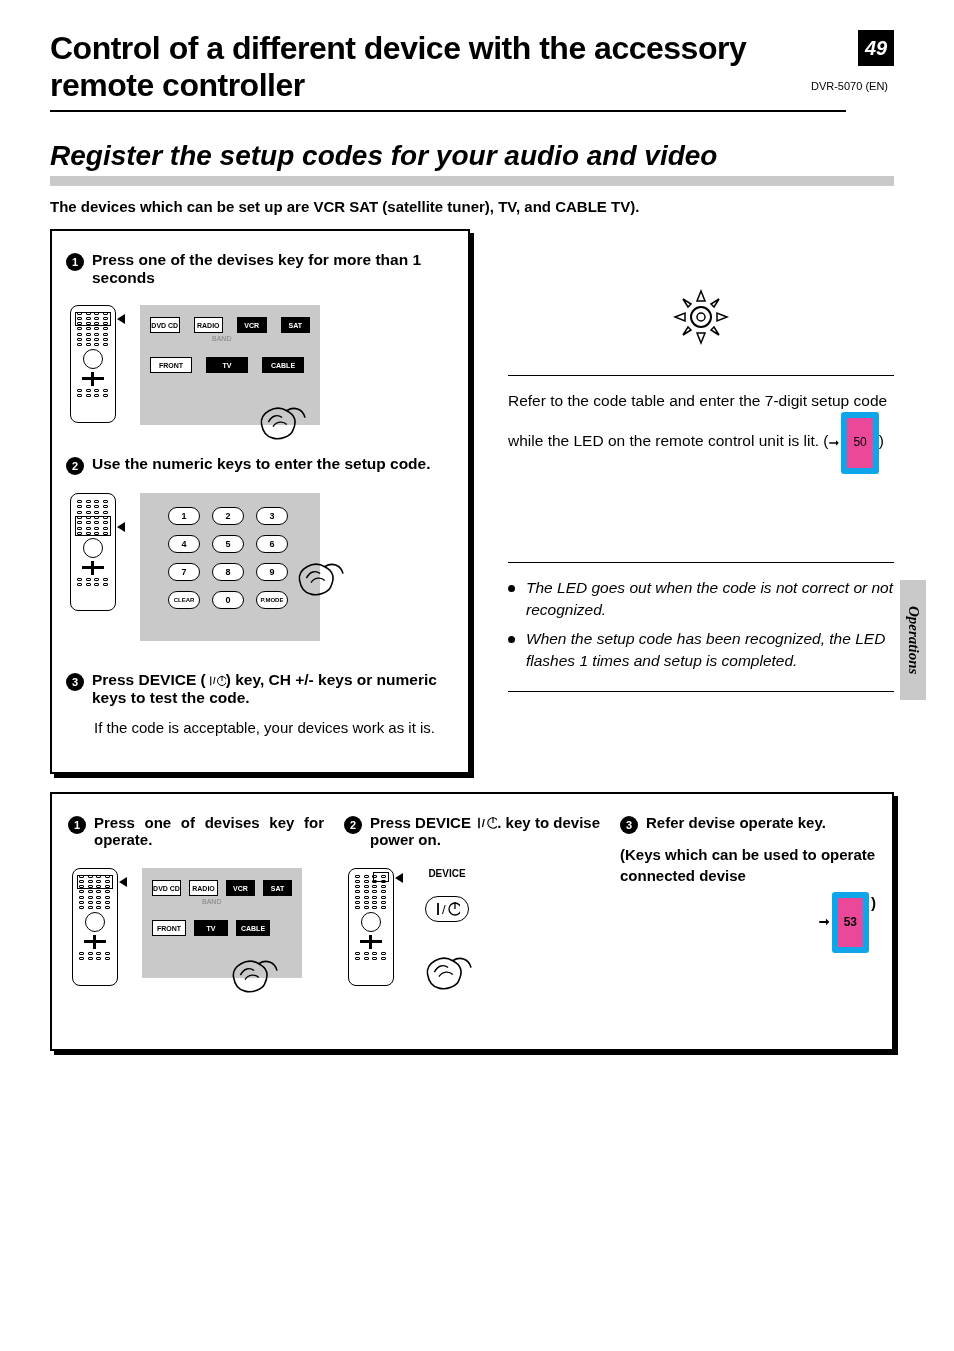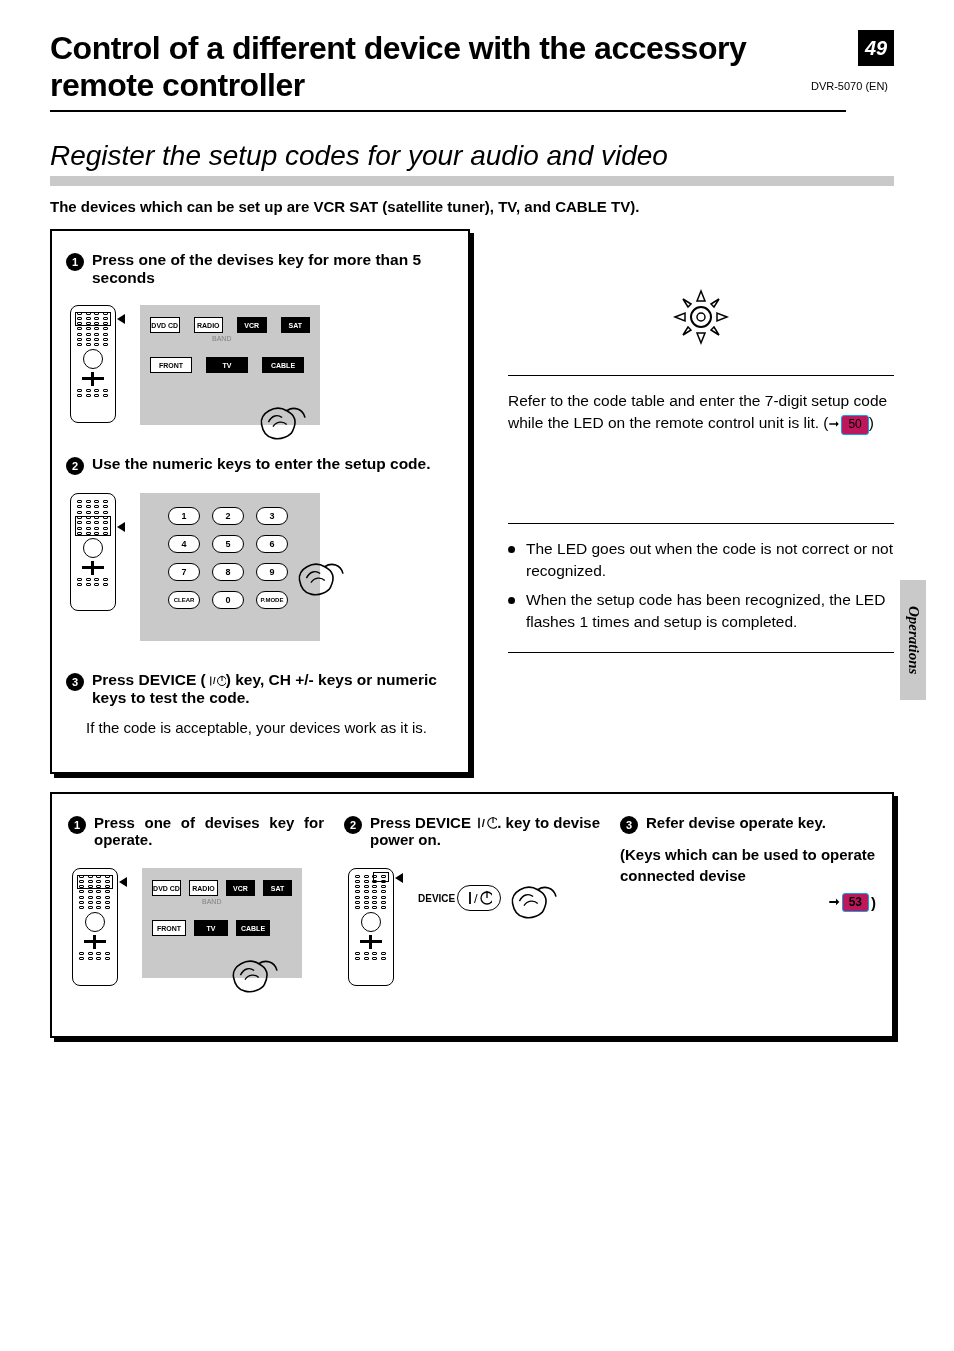--- a/index.html
+++ b/index.html
@@ -32,21 +32,21 @@
     font-family: "Arial Narrow", Arial, sans-serif;
     font-weight: bold;
     font-size: 32px;
     letter-spacing: -0.5px;
     border-bottom: 2px solid #000;
     padding-bottom: 6px;
     margin-right: 48px;
   }
   h2.section-title {
     font-family: "Arial Narrow", Arial, sans-serif;
-    font-weight: normal;
+    font-weight: bold;
     font-style: italic;
     font-size: 28px;
     margin-top: 28px;
     border-bottom: 10px solid #c9c9c9;
     padding-bottom: 4px;
   }
   .intro {
     margin-top: 12px;
     font-weight: bold;
     font-size: 15px;
@@ -66,21 +66,21 @@
   .right-col { flex: 1; padding-top: 44px; }
   .step { display: flex; gap: 8px; margin-bottom: 10px; }
   .badge {
     display: inline-flex; align-items: center; justify-content: center;
     width: 18px; height: 18px;
     background: #000; color:#fff; border-radius: 50%;
     font-size: 11px; font-weight: bold; flex: 0 0 18px;
     margin-top: 2px;
   }
   .step-text { font-weight: bold; font-size: 15.5px; flex: 1; }
-  .step-body { font-size: 15px; margin-left: 20px; margin-top: 8px; line-height: 1.4; }
+  .step-body { font-size: 15px; margin-left: 28px; margin-top: 8px; line-height: 1.4; }
   .step-group { margin-bottom: 30px; }
 
   .illus-row { display:flex; align-items:flex-start; gap: 24px; margin-top: 18px; margin-left: 4px; }
   .remote-small {
     width: 46px; height: 118px;
     border: 1px solid #000; border-radius: 8px;
     position: relative; display:flex; flex-direction:column; align-items:center;
     padding: 6px 3px; gap: 3px;
   }
   .remote-small .dots { display:grid; grid-template-columns: repeat(4, 1fr); gap:2px; width: 32px; }
@@ -133,25 +133,25 @@
 
   .right-block { margin-bottom: 28px; }
   .right-block .rt { font-size: 15.5px; line-height:1.45; }
   .sun-icon { display:flex; justify-content:center; margin-top:14px; margin-bottom:22px;}
   .hr-thin { border:none; border-top:1px solid #000; margin: 0 0 14px 0;}
   .pageref {
     display:inline-flex; align-items:center; gap:2px;
     font-size: 13px;
   }
   .pageref .box {
-    border:1px solid #0ea5e9; border-radius:3px; padding: 0 6px; font-size:12px;
-    background:#be185d;
+    border:6px solid #0ea5e9; border-radius:3px; padding: 16px 6px; font-size:12px;
+    background:#ec4899;
   }
   .bullets { margin-top: 10px; }
-  .bullets li { list-style:none; position:relative; padding-left:18px; font-size:15.5px; line-height:1.45; margin-bottom:6px;}
+  .bullets li { list-style:none; position:relative; padding-left:18px; font-size:15.5px; line-height:1.45; margin-bottom:6px;font-style:italic;}
   .bullets li::before { content:""; position:absolute; left:0; top:8px; width:7px; height:7px; background:#000; border-radius:50%; }
 
   .side-tab {
     position:absolute; right:28px; top:580px;
     width:26px; height:120px; background:#c9c9c9;
     display:flex; align-items:center; justify-content:center;
   }
   .side-tab span {
     writing-mode: vertical-rl; font-style:italic; font-weight:bold; font-size:15px;
     font-family: "Times New Roman", serif;
@@ -163,21 +163,21 @@
     border: 2px solid #000;
     box-shadow: 4px 4px 0 #000;
     padding: 20px 16px 50px 16px;
     margin-top: 18px;
   }
   .three-col .col { flex:1; }
   .three-col .step-text { font-size: 15px;}
   .col .illus-row { margin-top: 20px; }
 
   .device-btn {
-    display:flex; flex-direction:row; align-items:center; gap:2px;
+    display:flex; flex-direction:column; align-items:center; gap:17px;
   }
   .device-btn .lbl { font-size:10px; font-weight:bold; }
   .device-btn .dbtn { width:44px; height:26px; border:1px solid #000; border-radius:13px; background:#fff;
     display:flex; align-items:center; justify-content:center; font-size:12px;}
   .device-btn .hand { margin-top: 8px; }
 
   .keys-note { font-weight:bold; font-size:15px; margin-top:10px; line-height:1.4; }
   .keys-note .ref { display:flex; justify-content:flex-end; margin-top:6px; }
 
 </style>
@@ -217,21 +217,21 @@
   <h2 class="section-title">Register the setup codes for your audio and video</h2>
   <p class="intro">The devices which can be set up are VCR SAT (satellite tuner), TV, and CABLE TV).</p>
 
   <div class="two-col">
 
     <div class="left-box">
 
       <div class="step-group">
         <div class="step">
           <span class="badge">1</span>
-          <span class="step-text">Press one of the devises key for more than 5 seconds</span>
+          <span class="step-text">Press one of the devises key for more than 1 seconds</span>
         </div>
         <div class="illus-row">
           <div class="remote-small">
             <div class="hl" style="top:6px; left:4px; width:36px; height:14px;"></div>
             <div class="pointer-arrow" style="top:8px; right:-10px"></div>
             <div class="dots">
                 <span></span>
                 <span></span>
                 <span></span>
                 <span></span>

